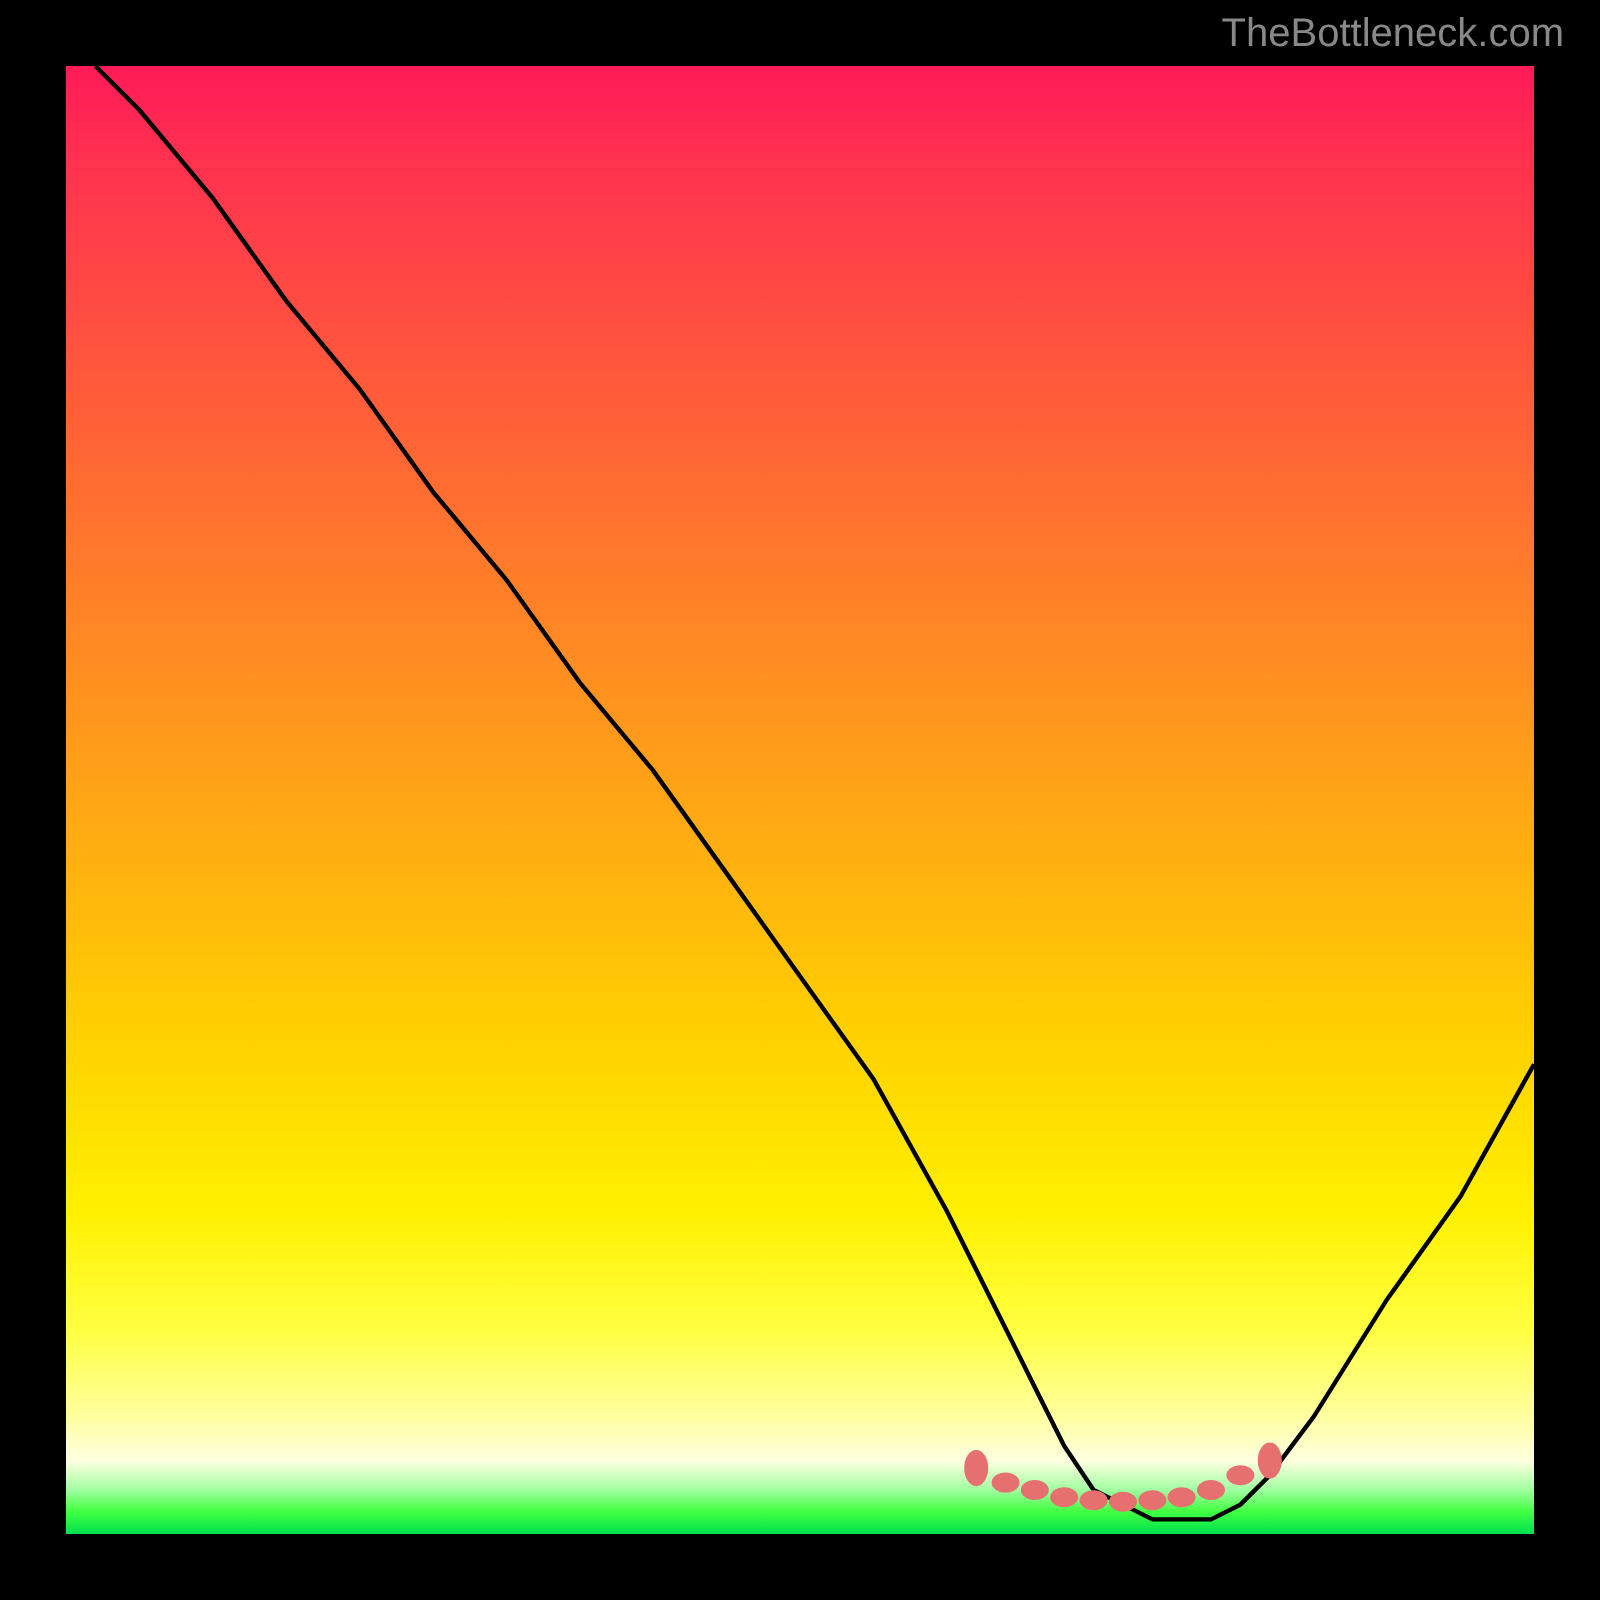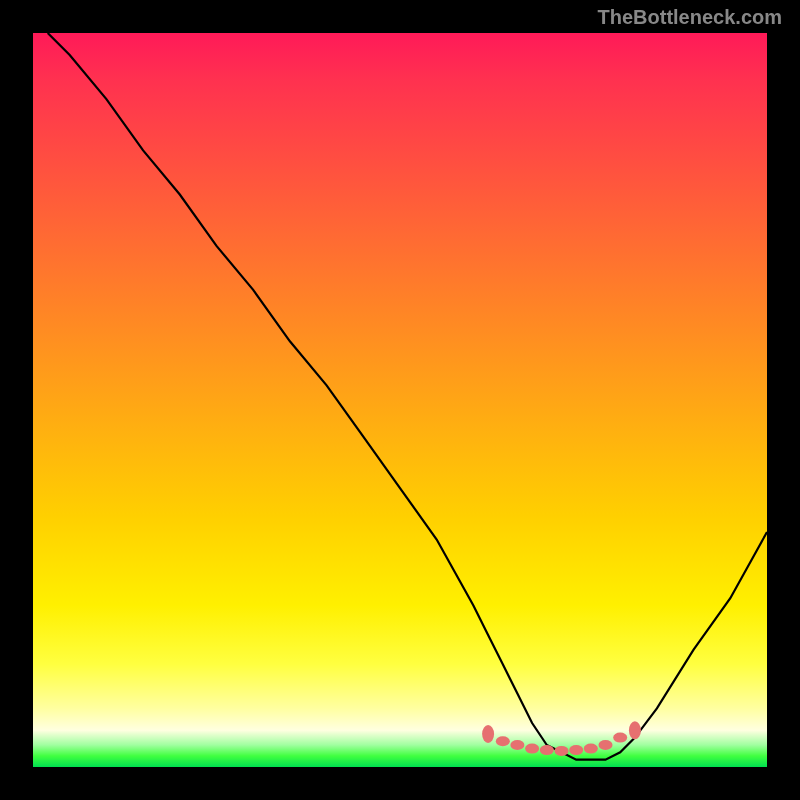--- a/index.html
+++ b/index.html
@@ -10,21 +10,21 @@
     height: 800px;
     position: relative;
     font-family: Arial, sans-serif;
   }
   .watermark {
     position: absolute;
     top: 6px;
     right: 18px;
     color: #888;
     font-size: 20px;
-    font-weight: 700;
+    font-weight: 400;
     z-index: 10;
   }
   .plot-area {
     position: absolute;
     left: 33px;
     top: 33px;
     width: 734px;
     height: 734px;
     overflow: hidden;
   }

